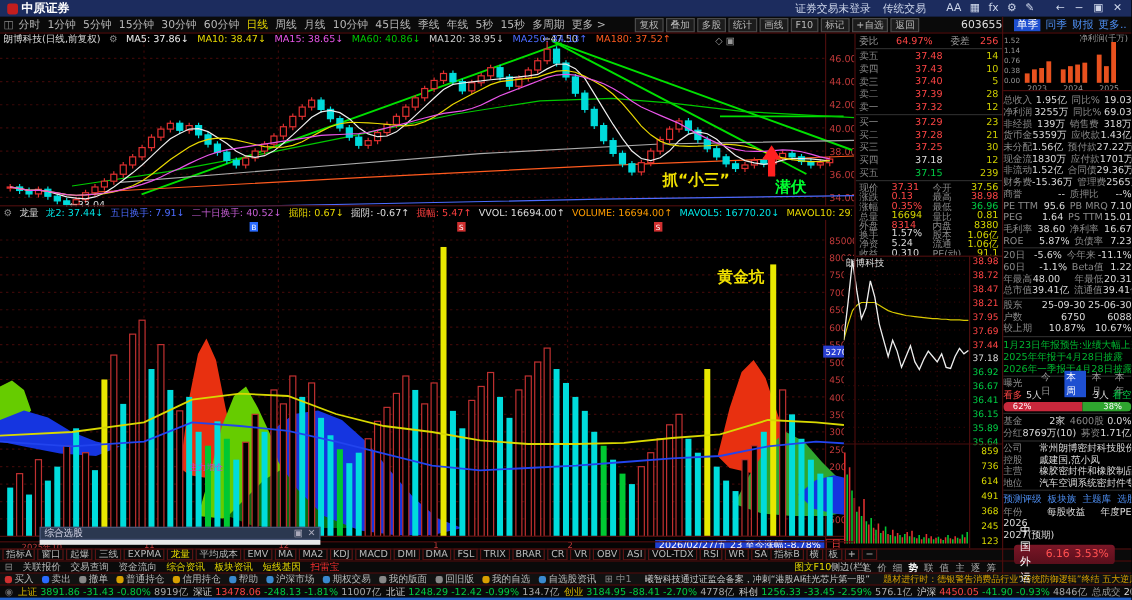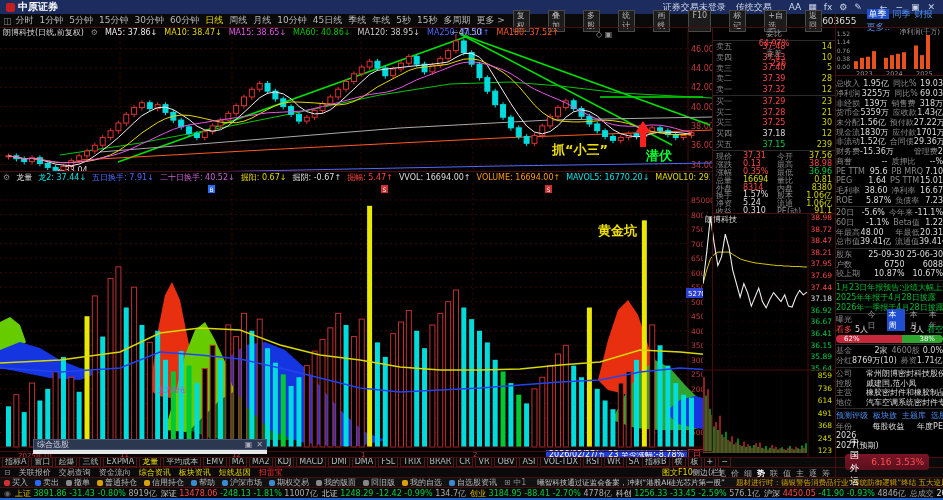--- a/index.html
+++ b/index.html
@@ -12,21 +12,21 @@
 #titlebar{left:0;top:0;width:943px;height:14px;background:#1c2c5e;display:flex;align-items:center;font-size:9px;color:#d8e0f2}
 #logo{display:flex;align-items:center;gap:3px;padding:0 6px;width:96px}
 #logo .mark{width:9px;height:9px;background:#c41e1e;border-radius:2px}
 #logo .nm{font-weight:bold;font-size:10px;color:#fff;white-space:nowrap}
 #menus{display:flex;gap:18px;margin-left:70px}
 #menus span{cursor:default}
 #tb-right{margin-left:auto;display:flex;gap:10px;align-items:center;padding-right:8px;color:#cdd6ea}
 #toolbar{left:0;top:14px;width:943px;height:13px;background:#0a0a0a;display:flex;align-items:center;font-size:9px;color:#b8b8b8}
 #tf{display:flex;gap:6px;padding-left:4px;white-space:nowrap}
 #tf .sel{color:#e8d800}
-#tbtns{display:flex;gap:18px;margin-left:8px}
+#tbtns{display:flex;gap:2px;margin-left:24px}
 #tbtns span{border:1px solid #4a4a4a;background:#1c1c1c;padding:0 3px;line-height:10px;font-size:8px}
 #symbox{margin-left:6px;border:1px solid #7a1818;padding:0 10px;line-height:11px;color:#f0e000;font-weight:bold;font-size:10px}
 #f10head{margin-left:auto;display:flex;gap:6px;align-items:center;padding-right:4px}
 #f10head .chip{background:#1e4fd0;color:#fff;padding:0 2px}
 #f10head .lk{color:#4d8df0}
 #ma-row{left:0;top:27px;width:710px;height:11px;display:flex;gap:7px;align-items:center;padding-left:3px;font-size:8px;white-space:nowrap;overflow:hidden}
 #main-chart{left:0;top:27px;width:712px;height:147px;overflow:hidden}
 #vol-row{left:0;top:172px;width:710px;height:11px;display:flex;gap:6px;align-items:center;padding-left:3px;font-size:8px;white-space:nowrap;overflow:hidden;background:#000}
 #lower-pane{left:0;top:183px;width:712px;height:268px;overflow:hidden}
 #stockpick{left:33px;top:439px;width:234px;z-index:40}
@@ -527,21 +527,21 @@
   <div class="strip"></div>
 </div>
 
 <div id="date-row" class="abs">
   <span id="months"><span class="mo" style="left: 18px;">2025年10</span><span class="mo" style="left: 120px;">11</span><span class="mo" style="left: 232px;">12</span><span class="mo" style="left: 361px;">1</span><span class="mo" style="left: 473px;">2</span></span>
   <span id="date-info">2026/02/27/五 23 至今涨幅:-8.78%</span>
   <span id="period-box">日线</span>
 </div>
 
 <div id="orderbook" class="abs">
-    <div class="ob-row" style="height: 12px; flex-direction: column;">
+    <div class="ob-row" style="height: 12px;">
       <span class="gy">委比</span>
       <span class="r" style="flex:1;text-align:center">64.97%</span>
       <span class="gy">委差</span>
       <span class="r" style="width:24px;text-align:right">256</span>
     </div>
     <div style="height: 1px; background: rgb(42, 42, 42);"></div>
     <div class="ob-row" style="height: 10.8px;">
       <span class="lbl">卖五</span>
       <span class="prc r">37.48</span>
       <span class="vol">14</span>
@@ -792,21 +792,21 @@
       <span class="fl" style="margin-left:4px">应付款</span>
       <span class="fv w">1701万</span>
     </div><div class="f-row">
       <span class="fl">非流动</span>
       <span class="fv w">1.52亿</span>
       <span class="fl" style="margin-left:4px">合同债</span>
       <span class="fv w">29.36万</span>
     </div><div class="f-row">
       <span class="fl">财务费</span>
       <span class="fv w">-15.36万</span>
-      <span class="fl" style="margin-left:20px">管理费</span>
+      <span class="fl" style="margin-left:4px">管理费</span>
       <span class="fv w">2565万</span>
     </div><div class="f-row">
       <span class="fl">商誉</span>
       <span class="fv w">--</span>
       <span class="fl" style="margin-left:4px">质押比</span>
       <span class="fv w">--%</span>
     </div><div class="f-row">
       <span class="fl">PE TTM</span>
       <span class="fv w">95.6</span>
       <span class="fl" style="margin-left:4px">PB MRQ</span>

